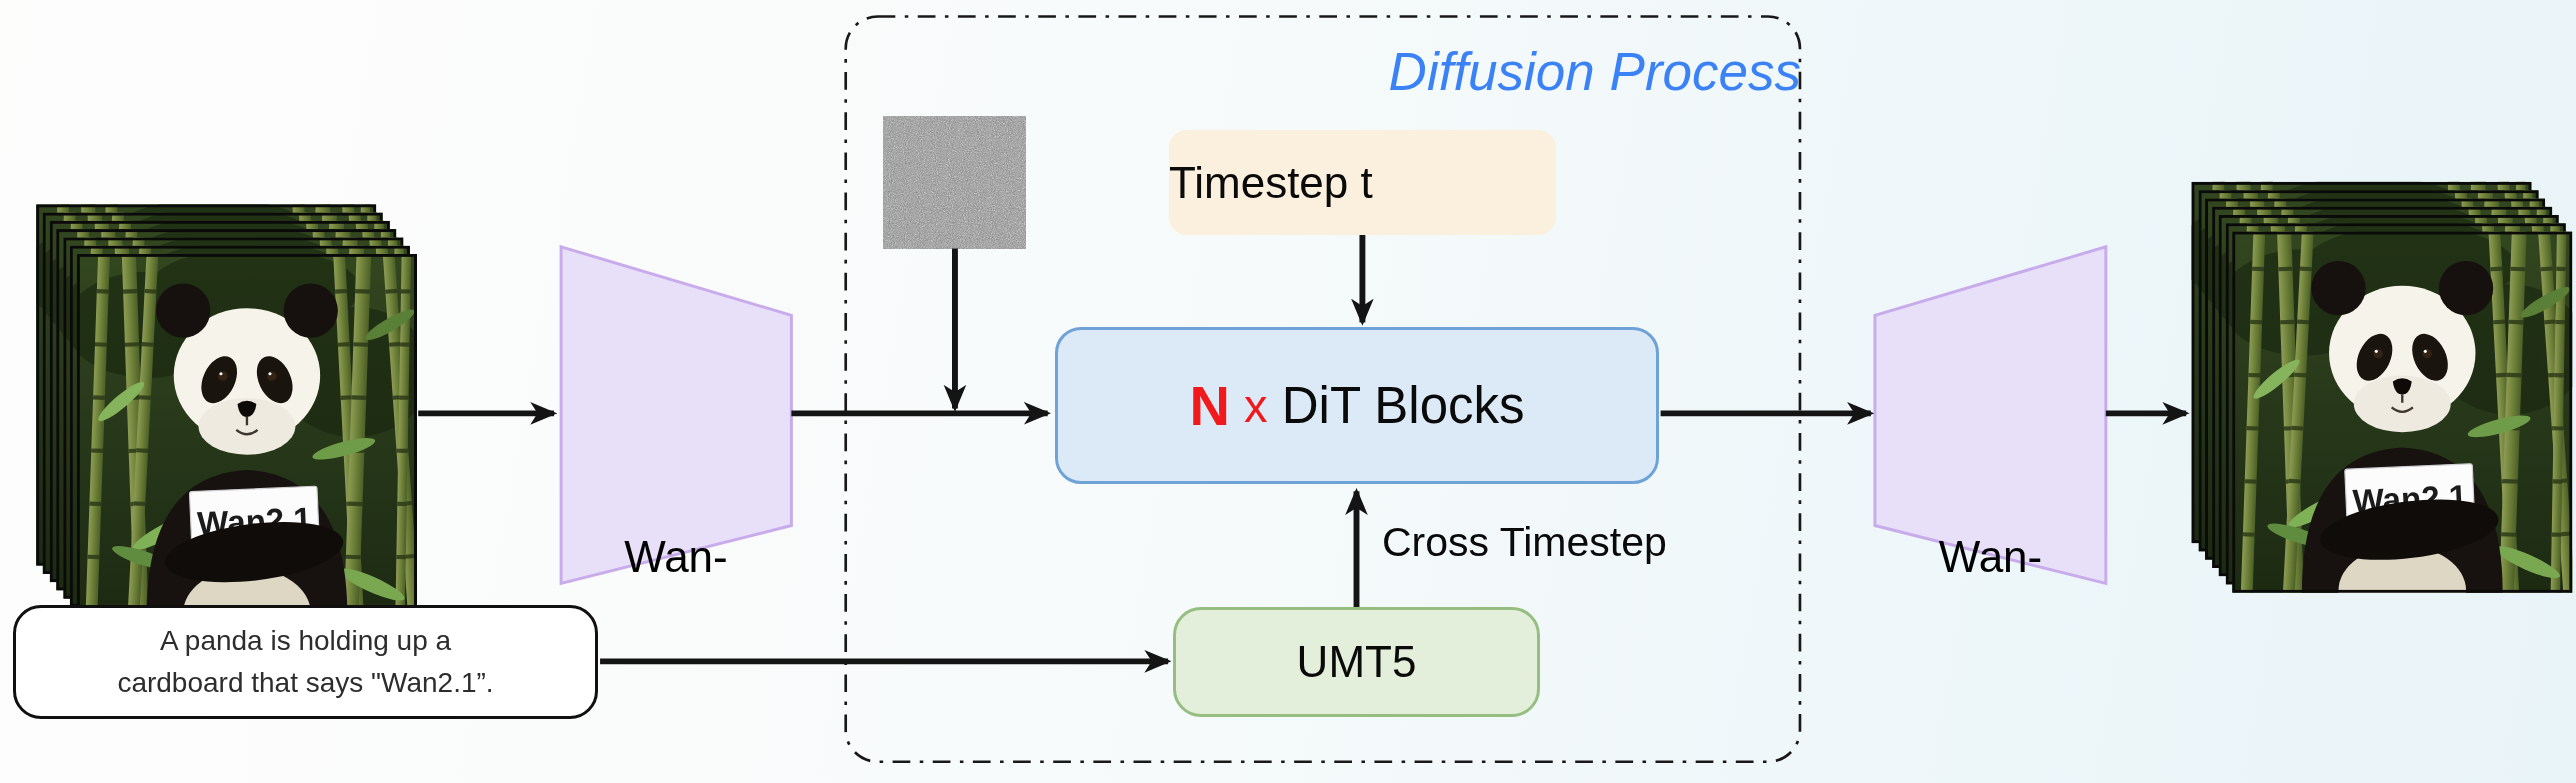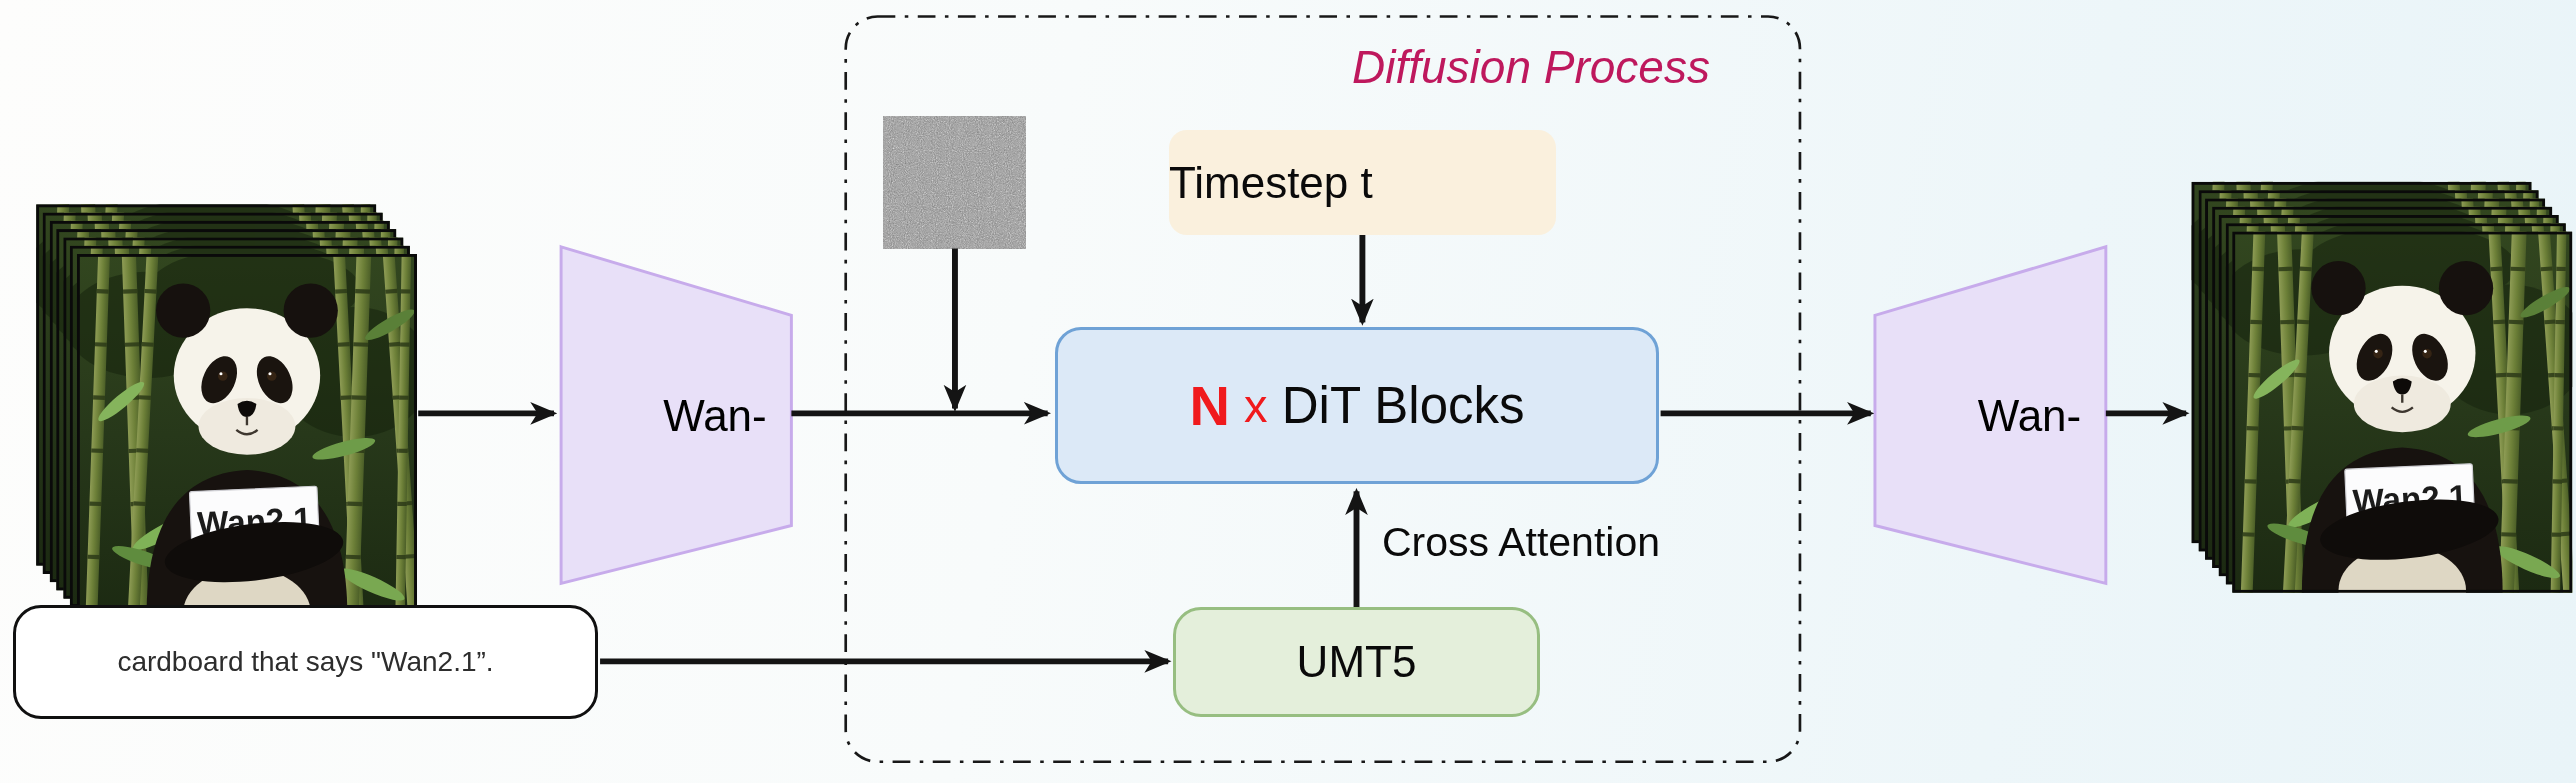--- a/index.html
+++ b/index.html
@@ -8,26 +8,26 @@
     width:2576px;height:783px;overflow:hidden;position:relative;
     background:linear-gradient(100deg,#fdfdfc 0%,#f8fbfb 40%,#edf6f9 78%,#e9f4f8 100%);
     font-family:"Liberation Sans","DejaVu Sans",sans-serif;
     color:#111;
   }
   #gfx{position:absolute;left:0;top:0;width:2576px;height:783px;}
   .abs{position:absolute;box-sizing:border-box;}
   
   .diff-title{
     left:1352px;top:39px;width:449px;
-    text-align:left;font-style:italic;font-size:46px;line-height:1.25;color:#be185d;
+    text-align:right;font-style:italic;font-size:53px;line-height:1.25;color:#3b82f6;
   }
   
   .trap-label{
-    display:flex;flex-direction:column;align-items:center;justify-content:center;
-    font-size:44px;line-height:1.22;color:#000;text-align:center;margin-left:39px;
+    display:flex;flex-direction:column;align-items:center;justify-content:flex-end;
+    font-size:44px;line-height:1.22;color:#000;text-align:center;
   }
   .enc-label{left:561px;top:247px;width:230px;height:337px;}
   .dec-label{left:1875px;top:247px;width:231px;height:337px;}
   
   .timestep-box{
     left:1169px;top:130px;width:387px;height:105px;border-radius:17.7px;
     background:#faf0dd;display:flex;align-items:center;
     font-size:44px;color:#0a0a0a;
   }
   
@@ -186,26 +186,27 @@
 </div>
 
 <div class="abs timestep-box">
   <span>Timestep t</span>
 </div>
 
 <div class="abs dit-box">
   <span class="dit-n">N</span><span> </span><span class="dit-x">x</span><span> </span><span>DiT Blocks</span>
 </div>
 
-<div class="abs cross-label">Cross Attention</div>
+<div class="abs cross-label">Cross Timestep</div>
 
 <div class="abs umt5-box">
   <span>UMT5</span>
 </div>
 
 <div class="abs prompt-box">
+  <span>A panda is holding up a</span>
   <span>cardboard that says "Wan2.1”.</span>
 </div>
 
 <div class="abs trap-label dec-label">
   <span>Wan-</span>
 </div>
 
 
 </body></html>

